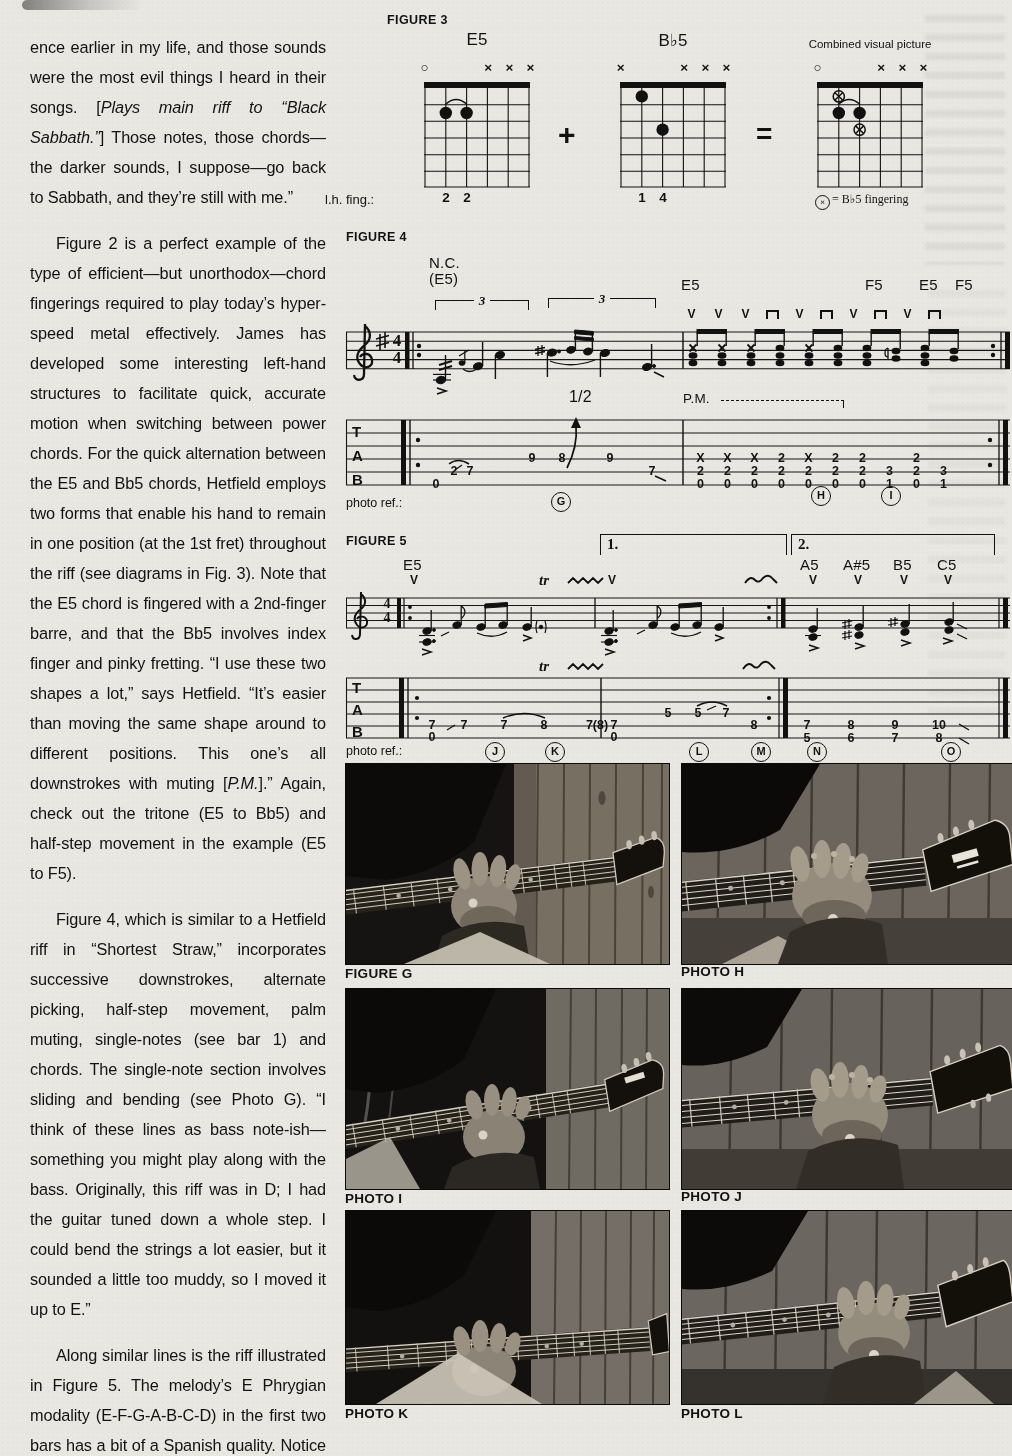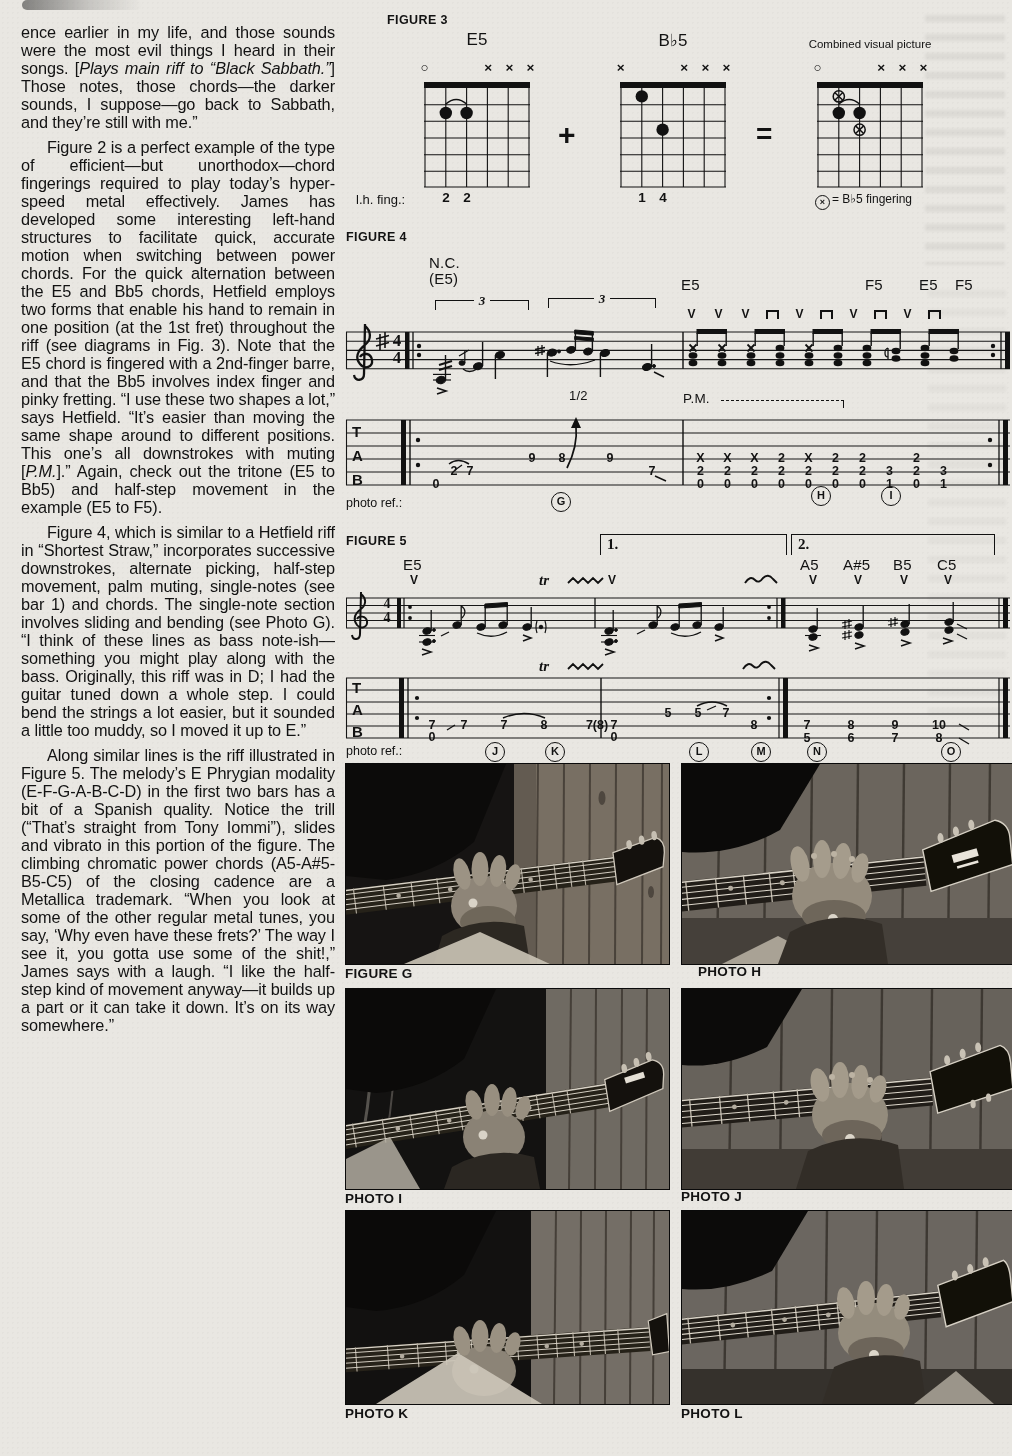--- a/index.html
+++ b/index.html
@@ -2,34 +2,34 @@
 <html lang="en"><head>
 <meta charset="utf-8">
 <style>
   html,body{margin:0;padding:0;background:#cfcdc8;}
   .page{position:relative;width:1012px;height:1456px;background:#e9e7e2;overflow:hidden;
         font-family:"Liberation Sans","DejaVu Sans",sans-serif;color:#121212;
         background-image:radial-gradient(rgba(0,0,0,.022) 1px, transparent 1px);background-size:5px 5px;}
   .abs{position:absolute;}
   
   .col{position:absolute;left:14px;top:16px;width:328px;}
-  .col p{margin:7px;font-size:16.3px;line-height:18px;text-align:justify;letter-spacing:-0.1px;}
+  .col p{margin:16px;font-size:16.3px;line-height:30px;text-align:justify;letter-spacing:-0.1px;}
   .col p.ind{text-indent:26px;}
   .col span.it{font-style:italic;}
   
   .flabel{position:absolute;font-weight:bold;font-size:12.5px;letter-spacing:.4px;}
   .chord{position:absolute;font-size:15px;letter-spacing:.2px;}
-  .small{font-size:13px;}
+  .small{font-size:16px;}
   .dtitle{position:absolute;width:100%;text-align:center;top:0;font-size:17px;}
   .dtitle.sm{font-size:11.5px;top:8px;}
   .mkrow{position:absolute;top:30px;left:-10px;display:flex;}
   .mk{width:21.2px;height:16px;text-align:center;font-size:13.5px;font-weight:bold;line-height:16px;}
   .fing{position:absolute;width:20px;text-align:center;font-size:13.5px;font-weight:bold;top:160px;}
   .opsign{position:absolute;font-weight:bold;}
-  .legend{position:absolute;top:162px;left:-2px;width:130px;font-size:12px;white-space:nowrap;}
+  .legend{position:absolute;top:162px;left:-2px;width:130px;font-size:12px;white-space:nowrap;font-family:Liberation Serif, serif;}
   .cx{display:inline-block;width:13px;height:13px;border:1.4px solid #111;border-radius:50%;
       font-size:9px;line-height:12px;text-align:center;font-weight:bold;vertical-align:-2px;margin-right:2px;}
   .cx::after{content:"×";}
   
   .fig{position:absolute;}
   .tsig{position:absolute;width:16px;text-align:center;font-family:"Liberation Serif","DejaVu Serif",serif;
         font-weight:bold;font-size:17px;line-height:18px;}
   .tsig.s5{font-size:14px;line-height:15px;}
   .tabL{position:absolute;font-weight:bold;font-size:15px;line-height:15px;left:7px;}
   .tn{position:absolute;width:14px;text-align:center;font-weight:bold;font-size:12.5px;line-height:13px;height:13px;}
@@ -106,21 +106,21 @@
         <line x1="84.2" y1="6" x2="84.2" y2="105"></line>
           <line x1="105" y1="6" x2="105" y2="105"></line>
       </g>
       <circle cx="21.8" cy="31" r="6.2" fill="#111"></circle>
         <circle cx="42.6" cy="31" r="6.2" fill="#111"></circle>
       <path d="M21.8 22 Q32.2 13 42.6 22" fill="none" stroke="#111" stroke-width="1.6"></path>
     </svg>
     <span class="fing" style="left:12px;">2</span>
     <span class="fing" style="left:33px;">2</span>
   </div>
-  <div class="abs" style="left:356px;top:192px;font-size:13px;">l.h. fing.:</div>
+  <div class="abs" style="left:325px;top:192px;font-size:13px;">l.h. fing.:</div>
   <div class="opsign" style="left:558px;top:118px;font-size:30px;">+</div>
 
   <div class="abs" style="left:620px;top:30px;width:106px;height:182px;">
     <div class="dtitle">B♭5</div>
     <div class="mkrow">
         <span class="mk">×</span>
         <span class="mk"></span>
         <span class="mk"></span>
         <span class="mk">×</span>
         <span class="mk">×</span>
@@ -771,21 +771,21 @@
       <g fill="#bcb3a3">
           <circle cx="132" cy="92" r="3"></circle>
           <circle cx="152" cy="90" r="3"></circle>
           <circle cx="170" cy="95" r="3"></circle>
         </g>
       <ellipse cx="152" cy="152" rx="32" ry="16" fill="#6e665a"></ellipse>
       <circle cx="151" cy="155" r="5" fill="#dcd6ca"></circle>
       <path d="M108 168 Q152 144 200 160 L206 200 H96 Z" fill="#332e28"></path>
     </svg>
   </div>
-  <div class="plabel" style="left:698px;top:964px;">PHOTO H</div>
+  <div class="plabel" style="left:681px;top:964px;">PHOTO H</div>
 
   <div class="photo" style="left:345px;top:988px;width:323px;height:200px;">
     <svg width="323" height="200" viewBox="0 0 323 200">
       <rect width="323" height="200" fill="#131211"></rect>
       <rect x="200" width="123" height="200" fill="#6f6a62"></rect>
       <g stroke="#453f38" stroke-width="2">
           <line x1="225" y1="0" x2="223" y2="200"></line>
           <line x1="250" y1="0" x2="249" y2="200"></line>
           <line x1="276" y1="0" x2="275" y2="200"></line>
           <line x1="301" y1="0" x2="300" y2="200"></line>

